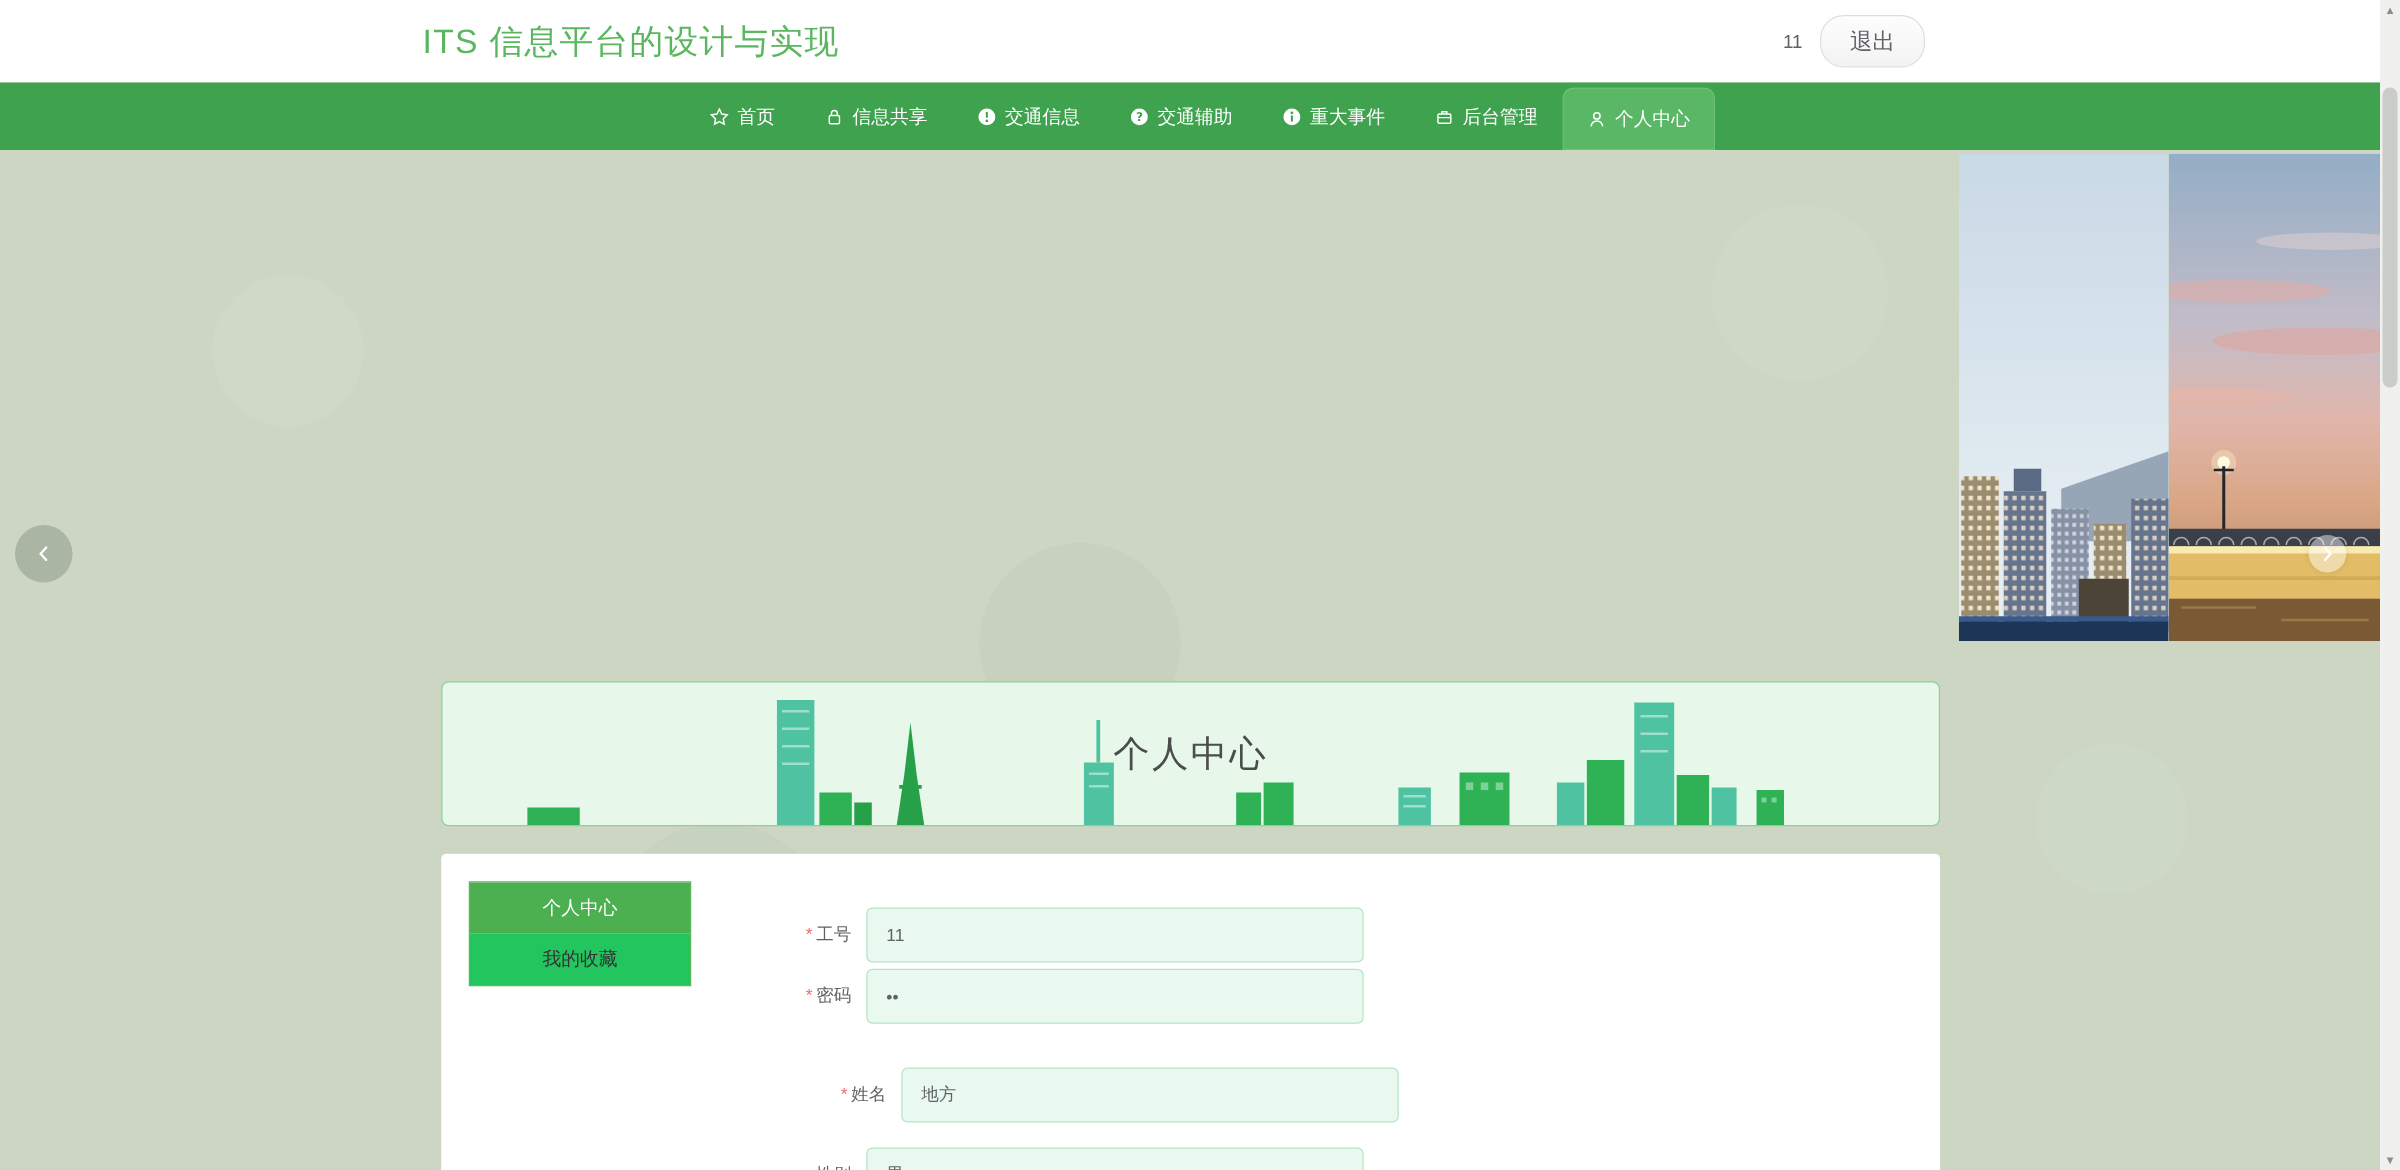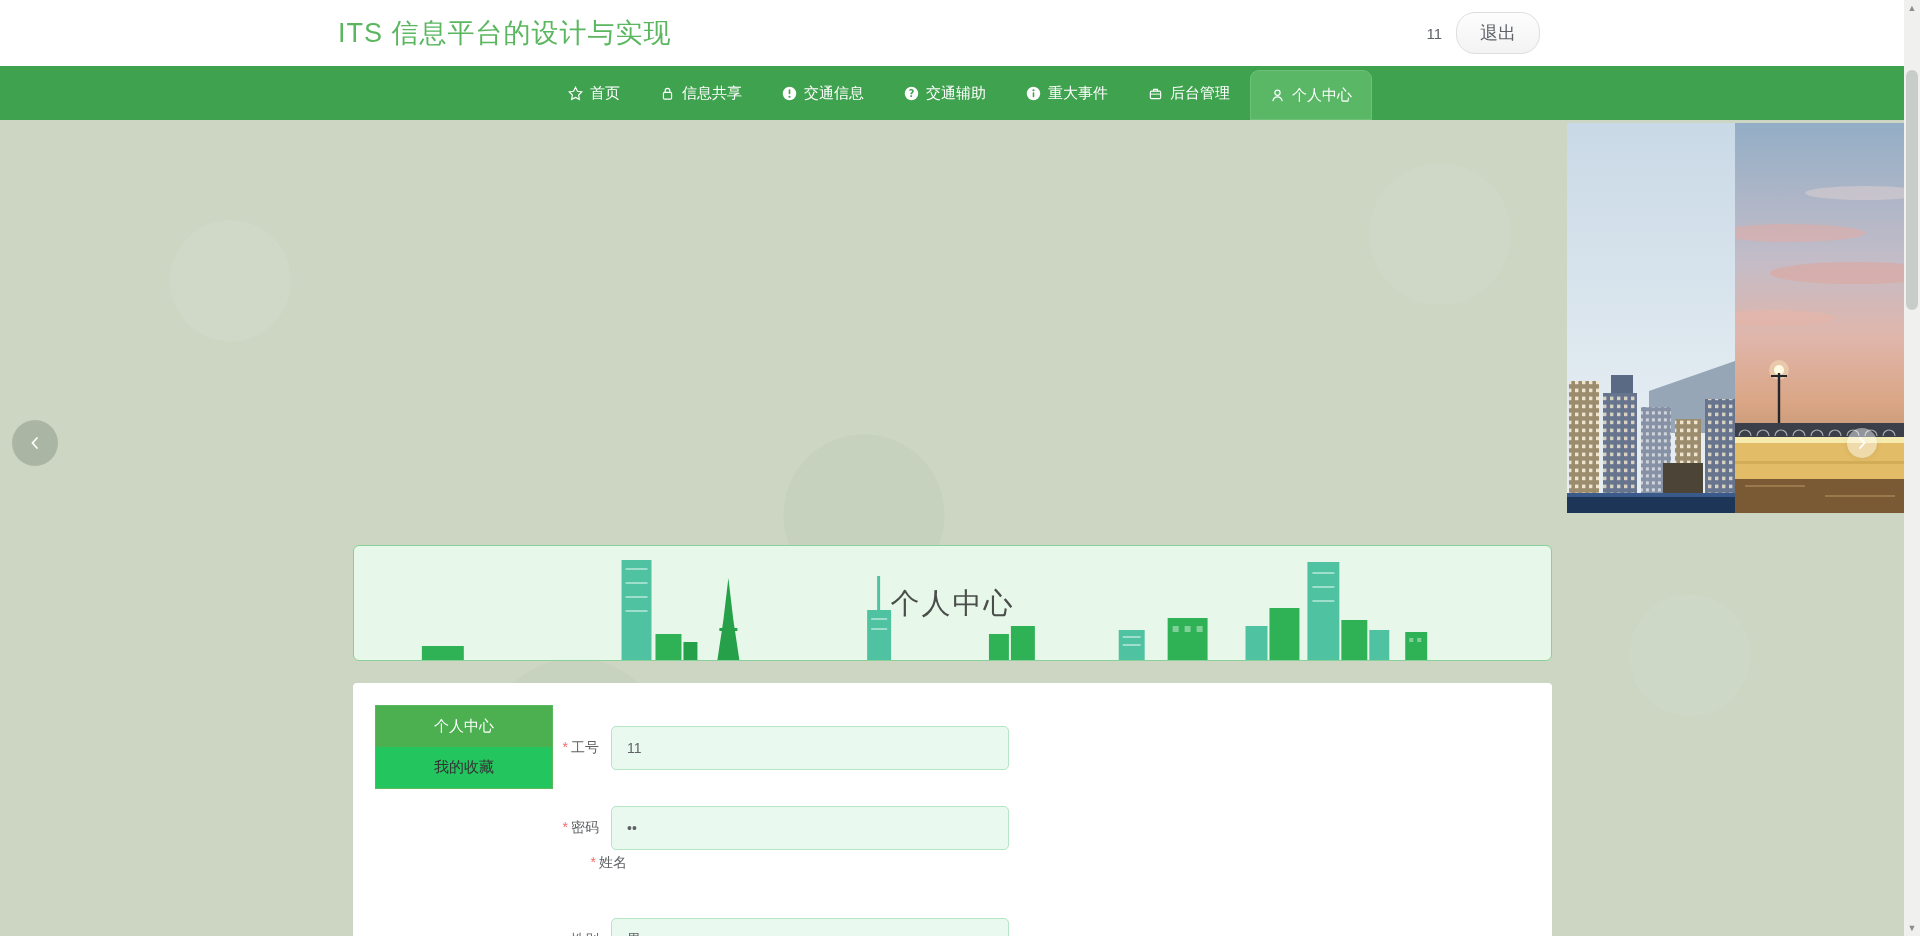--- a/index.html
+++ b/index.html
@@ -61,21 +61,21 @@
 
   
   .panel { position:absolute; left:353px; top:683px; width:1199px; height:253px; background:#ffffff;
     border-radius:4px 4px 0 0; }
   .side-menu { position:absolute; left:22px; top:22px; width:178px; border:1px solid #5cb85c; background:#fff; }
   .side-item { height:41px; display:flex; align-items:center; justify-content:center; font-size:15px;
     color:#333; cursor:pointer; background:#22c55e; }
   .side-item.active { background:#4caf50; color:#fff; }
 
   .form-row { position:absolute; display:flex; align-items:center; }
-  .form-label { width:258px; text-align:right; padding-right:12px; font-size:14px; color:#606266; }
+  .form-label { width:340px; text-align:right; padding-right:12px; font-size:14px; color:#606266; }
   .req-mark { color:#f56c6c; margin-right:3px; font-size:14px; }
   .form-input { width:398px; height:44px; background:#e9f9ef; border:1px solid #b5e5c5; border-radius:5px;
     padding:0 15px; font-size:14px; color:#606266; outline:none; font-family:inherit; }
   .select-wrap { position:relative; width:398px; }
   .select-wrap .form-input { width:398px; }
   .select-caret { position:absolute; right:12px; top:18px; width:9px; height:9px; border:solid #c0c4cc;
     border-width:0 0 1.6px 1.6px; transform:rotate(-45deg); pointer-events:none; }
 
   
   .scrollbar { position:absolute; right:0; top:0; width:16px; height:936px; background:#f0f1ef; z-index:9; }
@@ -317,31 +317,32 @@
       <div class="side-item">我的收藏</div>
     </div>
 
     <div class="form-row" style="left:0; top:43px;">
       <div class="form-label">
         <span class="req-mark">*</span><span>工号</span>
       </div>
       <input class="form-input" type="text" value="11" style="">
     </div>
 
-    <div class="form-row" style="left:0; top:123px;justify-content:flex-end;">
+    <div class="form-row" style="left:0; top:92px;justify-content:flex-end;">
       <div class="form-label">
         <span class="req-mark">*</span><span>密码</span>
       </div>
       <input class="form-input" type="text" value="••" style="">
     </div>
 
     <div class="form-row" style="left:0; top:171px;padding-left:28px;">
       <div class="form-label">
         <span class="req-mark">*</span><span>姓名</span>
       </div>
+      <input class="form-input" type="text" value="地方" style="">
     </div>
 
     <div class="form-row" style="left:0; top:235px;">
       <div class="form-label">
         <span class="req-mark"></span><span>性别</span>
       </div>
       <div class="select-wrap">
         <input class="form-input" type="text" readonly="" value="男" style="">
         <span class="select-caret"></span>
       </div>

